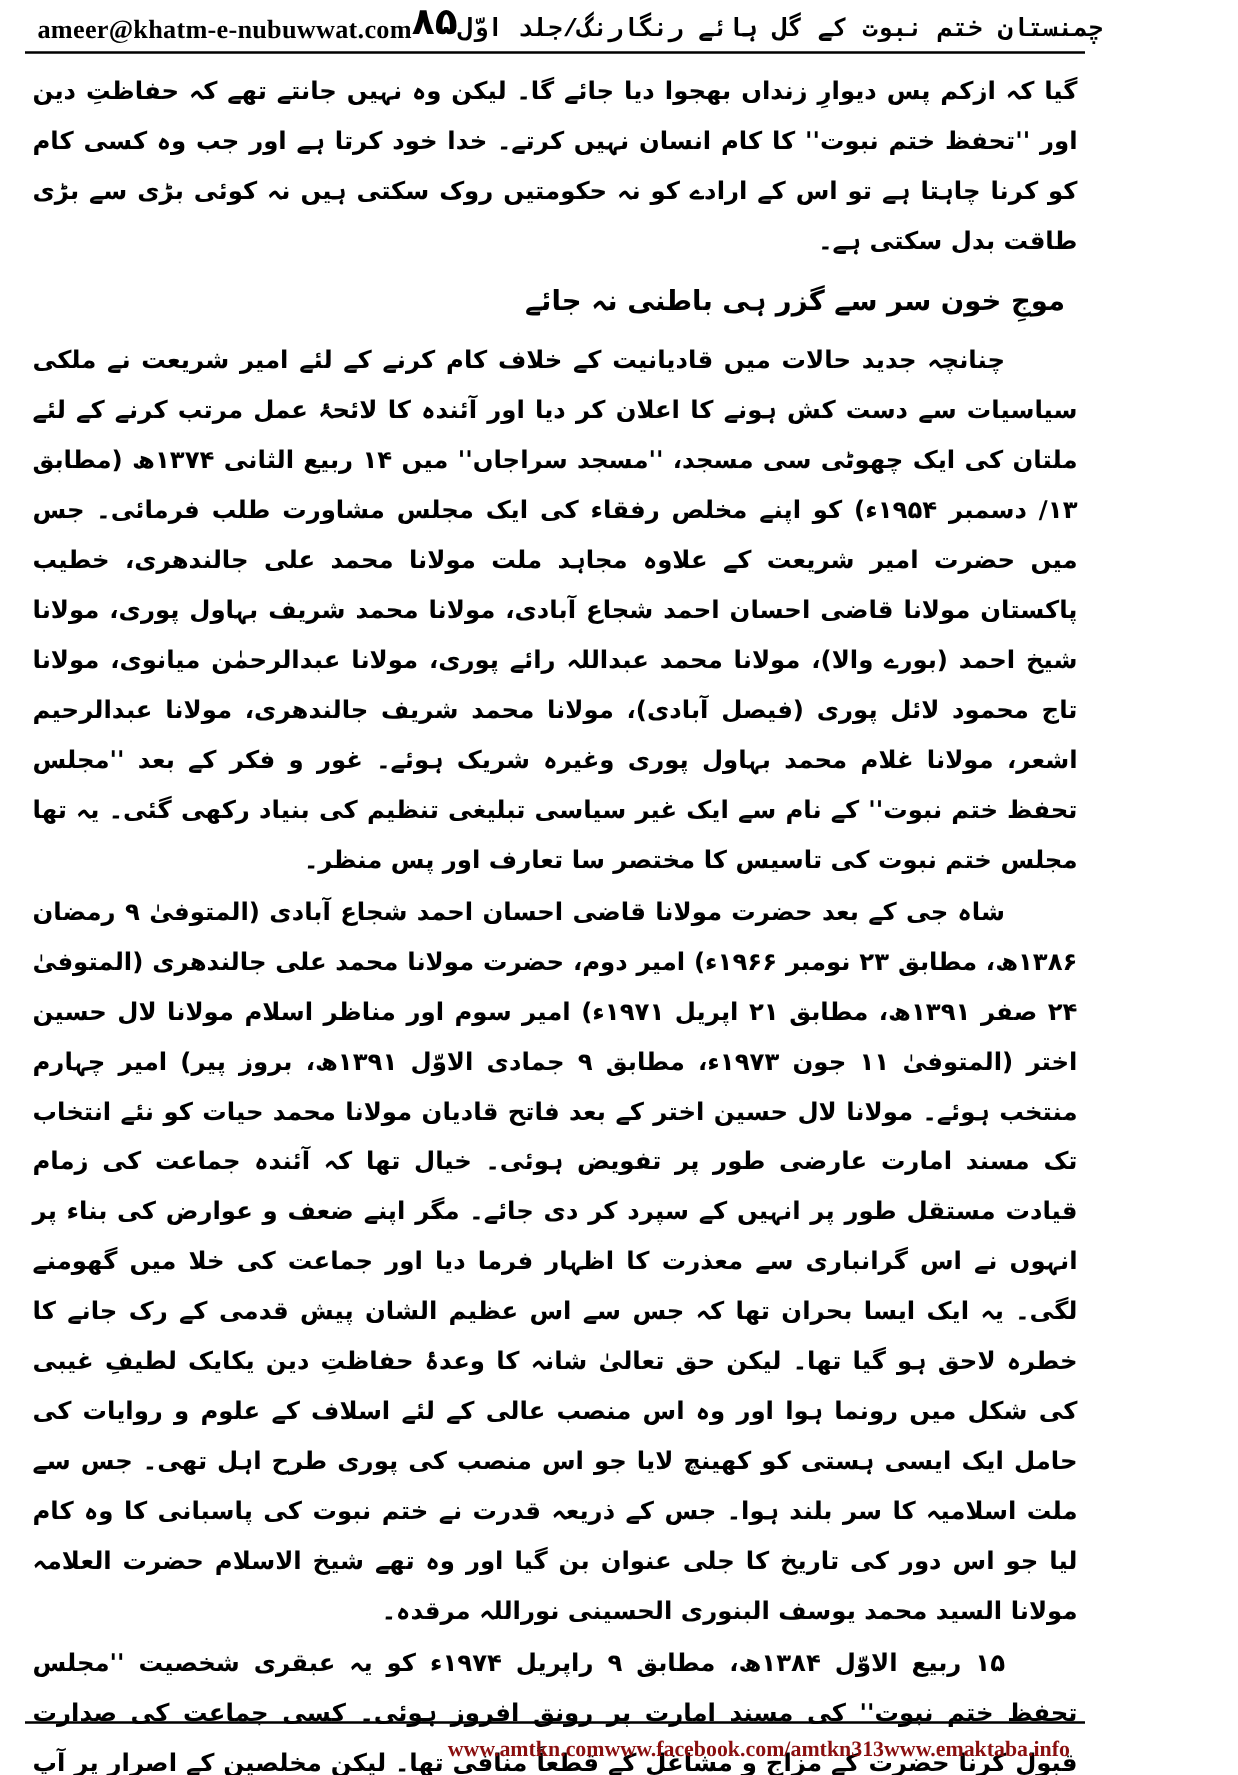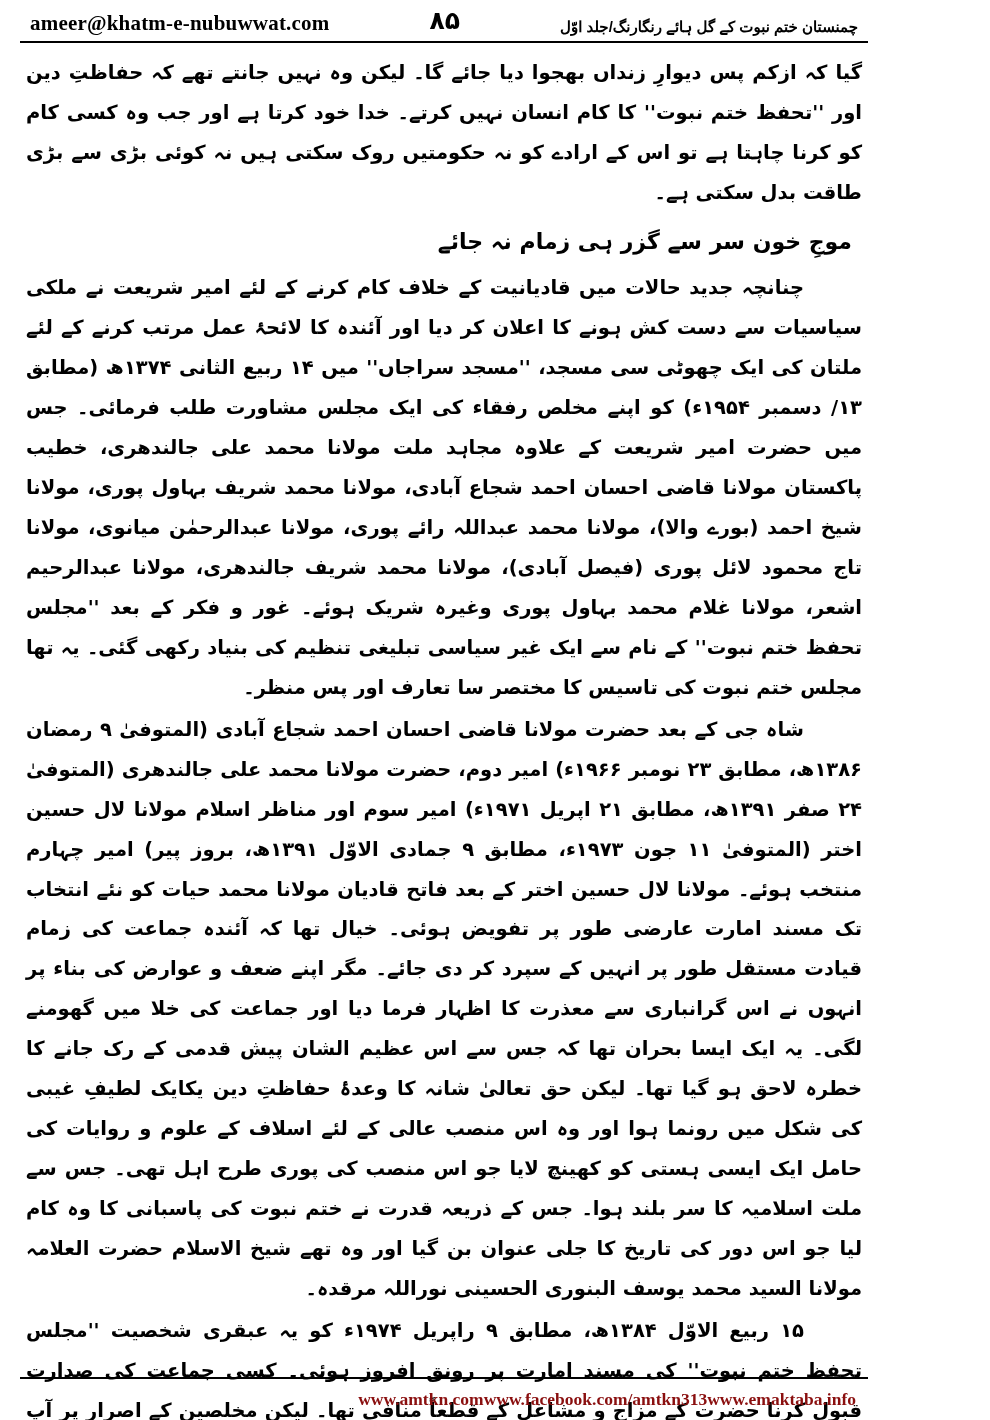--- a/index.html
+++ b/index.html
@@ -34,28 +34,28 @@
   }
   .header-left {
     font-family: "Liberation Serif", serif;
     font-size: 21px;
     font-weight: bold;
     letter-spacing: 0.2px;
     white-space: nowrap;
   }
   .header-center {
     font-family: "DejaVu Sans", sans-serif;
-    font-size: 25px;
+    font-size: 30px;
     font-weight: bold;
     letter-spacing: 1px;
     padding-bottom: 1px;
   }
   .header-right {
-    font-family: Liberation Sans, sans-serif;
-    font-size: 15px;
+    font-family: Liberation Mono, monospace;
+    font-size: 20px;
     direction: rtl;
     white-space: nowrap;
     font-weight: bold;
   }
   .rule {
     border: 0;
     border-top: 2px solid #000;
     margin: 3px 2px 0 2px;
   }
   .rule.bottom {
@@ -131,21 +131,21 @@
     <div class="header-right">چمنستان ختم نبوت کے گل ہائے رنگارنگ/جلد اوّل</div>
   </div>
 
   <hr class="rule">
 
   <div class="content">
 
     <p>گیا کہ ازکم پس دیوارِ زنداں بھجوا دیا جائے گا۔ لیکن وہ نہیں جانتے تھے کہ حفاظتِ دین اور ''تحفظ ختم نبوت'' کا کام انسان نہیں کرتے۔ خدا خود کرتا ہے اور جب وہ کسی کام کو کرنا چاہتا ہے تو اس کے ارادے کو نہ حکومتیں روک سکتی ہیں نہ کوئی بڑی سے بڑی طاقت بدل سکتی ہے۔</p>
 
     <div class="couplet">
-      <span>موجِ خون سر سے گزر ہی زمام نہ جائے</span>
+      <span>موجِ خون سر سے گزر ہی باطنی نہ جائے</span>
     </div>
 
     <p class="indent">چنانچہ جدید حالات میں قادیانیت کے خلاف کام کرنے کے لئے امیر شریعت نے ملکی سیاسیات سے دست کش ہونے کا اعلان کر دیا اور آئندہ کا لائحۂ عمل مرتب کرنے کے لئے ملتان کی ایک چھوٹی سی مسجد، ''مسجد سراجاں'' میں ۱۴ ربیع الثانی ۱۳۷۴ھ (مطابق ۱۳/ دسمبر ۱۹۵۴ء) کو اپنے مخلص رفقاء کی ایک مجلس مشاورت طلب فرمائی۔ جس میں حضرت امیر شریعت کے علاوہ مجاہد ملت مولانا محمد علی جالندھری، خطیب پاکستان مولانا قاضی احسان احمد شجاع آبادی، مولانا محمد شریف بہاول پوری، مولانا شیخ احمد (بورے والا)، مولانا محمد عبداللہ رائے پوری، مولانا عبدالرحمٰن میانوی، مولانا تاج محمود لائل پوری (فیصل آبادی)، مولانا محمد شریف جالندھری، مولانا عبدالرحیم اشعر، مولانا غلام محمد بہاول پوری وغیرہ شریک ہوئے۔ غور و فکر کے بعد ''مجلس تحفظ ختم نبوت'' کے نام سے ایک غیر سیاسی تبلیغی تنظیم کی بنیاد رکھی گئی۔ یہ تھا مجلس ختم نبوت کی تاسیس کا مختصر سا تعارف اور پس منظر۔</p>
     <p class="indent">شاہ جی کے بعد حضرت مولانا قاضی احسان احمد شجاع آبادی (المتوفیٰ ۹ رمضان ۱۳۸۶ھ، مطابق ۲۳ نومبر ۱۹۶۶ء) امیر دوم، حضرت مولانا محمد علی جالندھری (المتوفیٰ ۲۴ صفر ۱۳۹۱ھ، مطابق ۲۱ اپریل ۱۹۷۱ء) امیر سوم اور مناظر اسلام مولانا لال حسین اختر (المتوفیٰ ۱۱ جون ۱۹۷۳ء، مطابق ۹ جمادی الاوّل ۱۳۹۱ھ، بروز پیر) امیر چہارم منتخب ہوئے۔ مولانا لال حسین اختر کے بعد فاتح قادیان مولانا محمد حیات کو نئے انتخاب تک مسند امارت عارضی طور پر تفویض ہوئی۔ خیال تھا کہ آئندہ جماعت کی زمام قیادت مستقل طور پر انہیں کے سپرد کر دی جائے۔ مگر اپنے ضعف و عوارض کی بناء پر انہوں نے اس گرانباری سے معذرت کا اظہار فرما دیا اور جماعت کی خلا میں گھومنے لگی۔ یہ ایک ایسا بحران تھا کہ جس سے اس عظیم الشان پیش قدمی کے رک جانے کا خطرہ لاحق ہو گیا تھا۔ لیکن حق تعالیٰ شانہ کا وعدۂ حفاظتِ دین یکایک لطیفِ غیبی کی شکل میں رونما ہوا اور وہ اس منصب عالی کے لئے اسلاف کے علوم و روایات کی حامل ایک ایسی ہستی کو کھینچ لایا جو اس منصب کی پوری طرح اہل تھی۔ جس سے ملت اسلامیہ کا سر بلند ہوا۔ جس کے ذریعہ قدرت نے ختم نبوت کی پاسبانی کا وہ کام لیا جو اس دور کی تاریخ کا جلی عنوان بن گیا اور وہ تھے شیخ الاسلام حضرت العلامہ مولانا السید محمد یوسف البنوری الحسینی نوراللہ مرقدہ۔</p>
     <p class="indent">۱۵ ربیع الاوّل ۱۳۸۴ھ، مطابق ۹ راپریل ۱۹۷۴ء کو یہ عبقری شخصیت ''مجلس تحفظ ختم نبوت'' کی مسند امارت پر رونق افروز ہوئی۔ کسی جماعت کی صدارت قبول کرنا حضرت کے مزاج و مشاغل کے قطعاً منافی تھا۔ لیکن مخلصین کے اصرار پر آپ کو یہ منصب قبول کرنا پڑا۔ یہ تو ظاہری سبب تھا۔ لیکن اس کے باطنی اسباب و دواعی متعدد تھے جن میں سے تین اسباب اہمیت رکھتے ہیں۔</p>
 
   </div>
 
   <div class="footer">
     <hr class="rule bottom">

